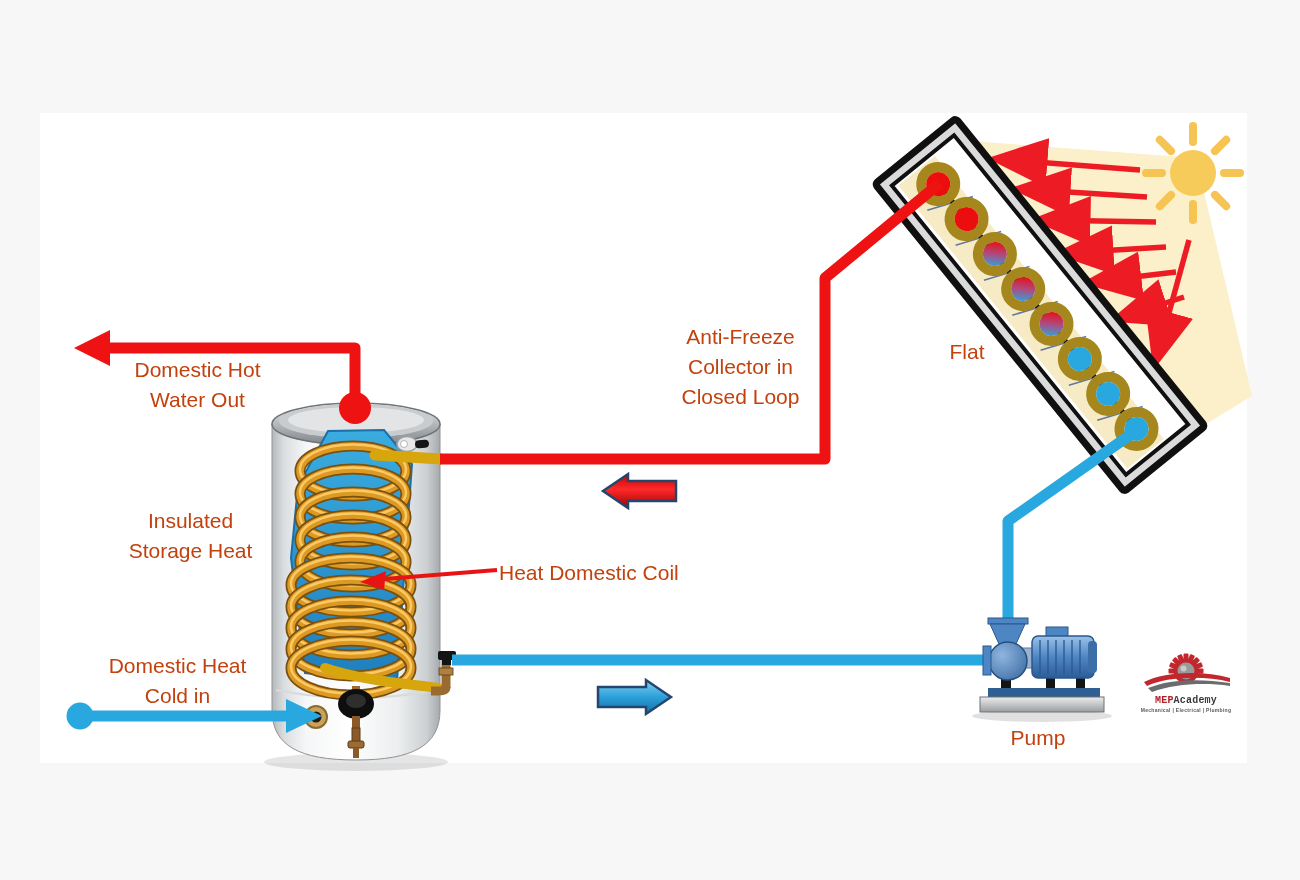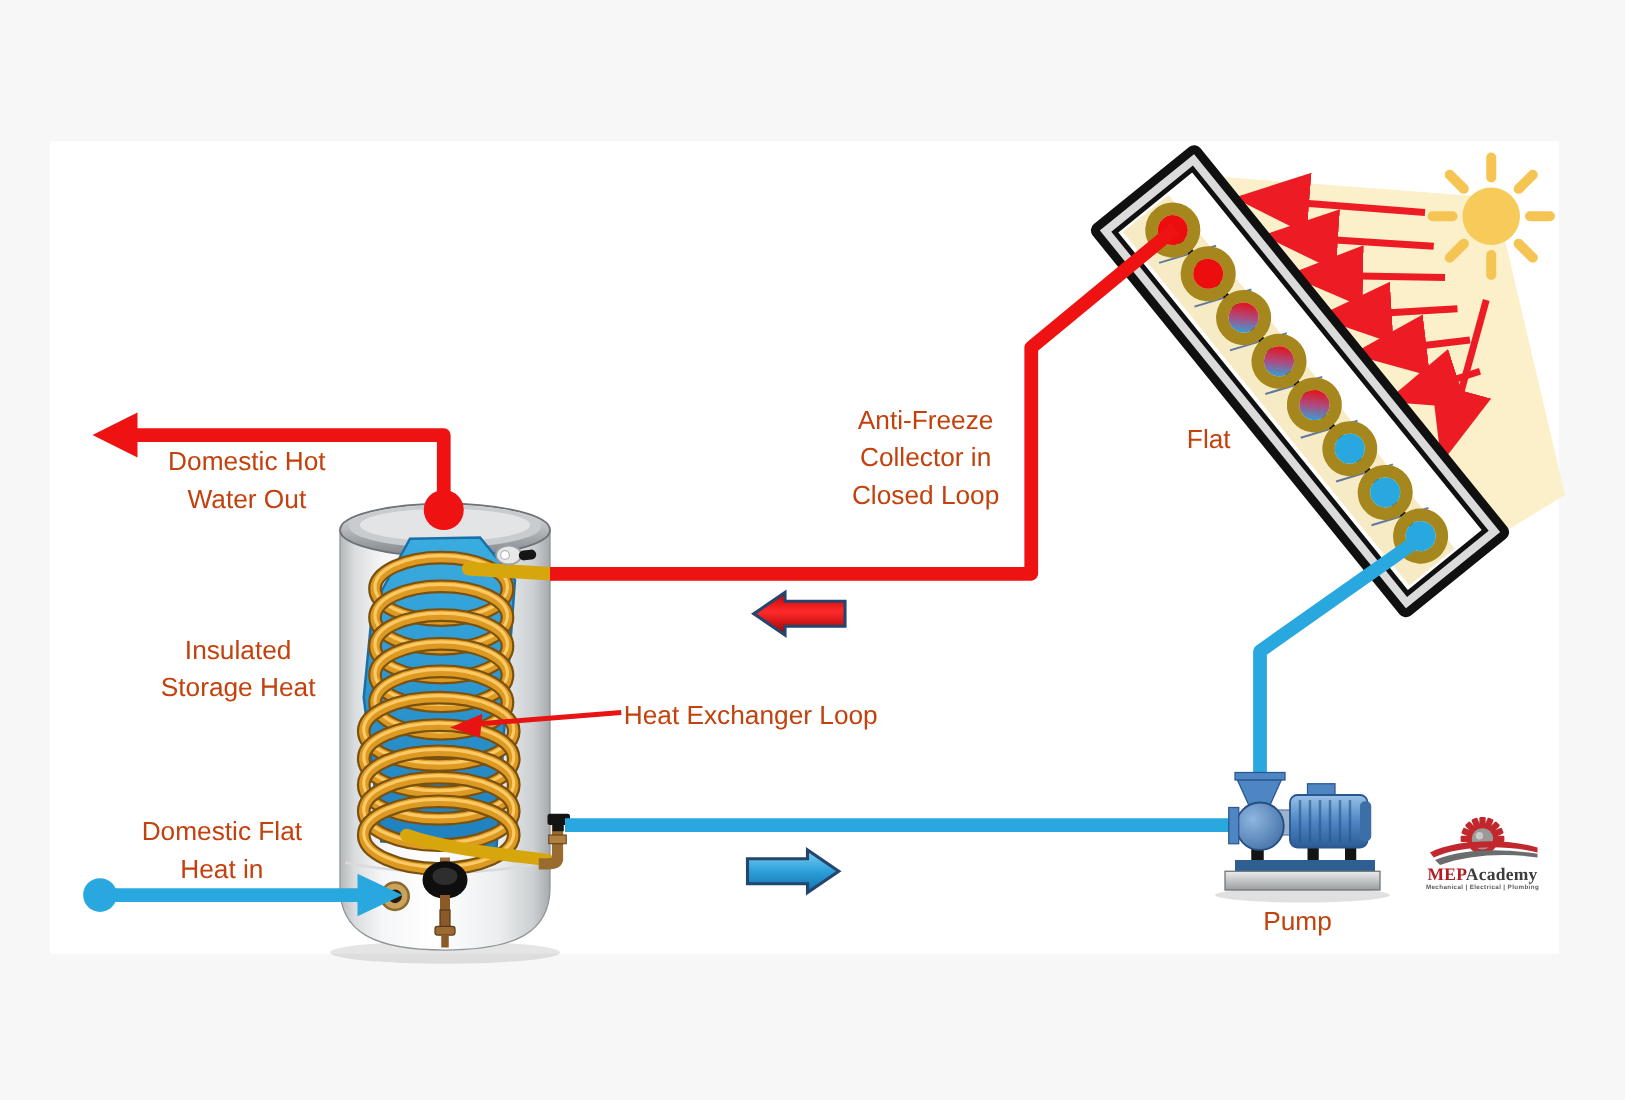--- a/index.html
+++ b/index.html
@@ -6,21 +6,21 @@
   body{width:1300px;height:880px;background:#f7f7f8;position:relative;overflow:hidden;
        font-family:"Liberation Sans",sans-serif;}
   #stage{position:absolute;left:0;top:0;width:1300px;height:880px;}
   .slide{position:absolute;left:40px;top:113px;width:1207px;height:650px;background:#ffffff;}
   svg.diagram{position:absolute;left:0;top:0;}
   .lbl{position:absolute;font-size:21px;line-height:30px;font-weight:400;color:#c2410c;
        text-align:center;white-space:nowrap;}
   .lbl.left{text-align:left;}
   .logo{position:absolute;left:1138px;top:650px;width:96px;text-align:center;}
   .logo-art{display:block;margin:0 auto;}
-  .logo-text{font-family:Liberation Serif, serif;font-size:14px;font-weight:bold;
+  .logo-text{font-family:Liberation Mono, monospace;font-size:10px;font-weight:bold;
              line-height:13px;letter-spacing:.2px;}
   .logo-text .mep{color:#B01E24;}
   .logo-text .academy{color:#3C3C3C;}
   .logo-tagline{font-size:5px;line-height:7px;color:#5A5A5C;letter-spacing:.3px;font-weight:bold;}
 </style>
 </head>
 <body>
 
 <div id="stage">
   <div class="slide"></div>
@@ -258,33 +258,33 @@
 
   <div class="lbl" style="left:90px;top:355px;width:215px;">
     <div>Domestic Hot</div>
     <div>Water Out</div>
   </div>
   <div class="lbl" style="left:83px;top:506px;width:215px;">
     <div>Insulated</div>
     <div>Storage Heat</div>
   </div>
   <div class="lbl" style="left:70px;top:651px;width:215px;">
-    <div>Domestic Flat</div>
-    <div>Heat in</div>
+    <div>Domestic Heat</div>
+    <div>Cold in</div>
   </div>
   <div class="lbl" style="left:648px;top:322px;width:185px;">
     <div>Anti-Freeze</div>
     <div>Collector in</div>
     <div>Closed Loop</div>
   </div>
   <div class="lbl" style="left:880px;top:337px;width:174px;">
     <div>Flat</div>
   </div>
   <div class="lbl left" style="left:499px;top:558px;width:230px;">
-    <div>Heat Exchanger Loop</div>
+    <div>Heat Domestic Coil</div>
   </div>
   <div class="lbl" style="left:988px;top:723px;width:100px;text-align:center;">
     <div>Pump</div>
   </div>
 
   <div class="logo">
     <svg class="logo-art" width="92" height="44" viewBox="0 0 92 44">
       <g id="gearTeeth">
           <rect x="43.5" y="3.5" width="5" height="7" rx="1" fill="#C1272D" transform="rotate(-90 46 21)"></rect>
           <rect x="43.5" y="3.5" width="5" height="7" rx="1" fill="#C1272D" transform="rotate(-67.5 46 21)"></rect>

